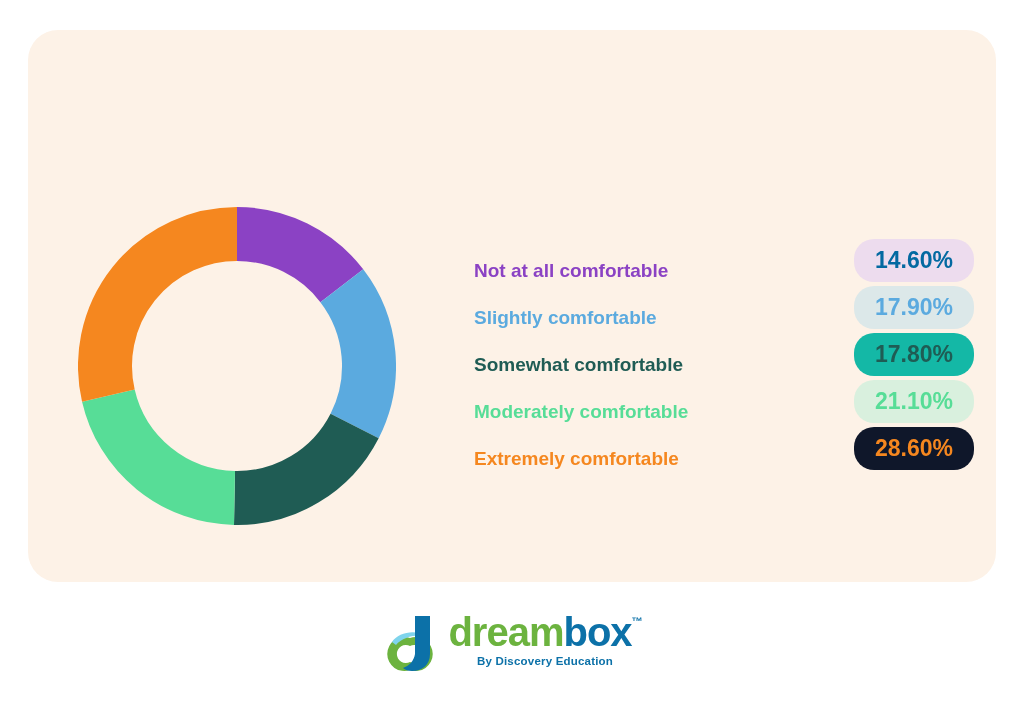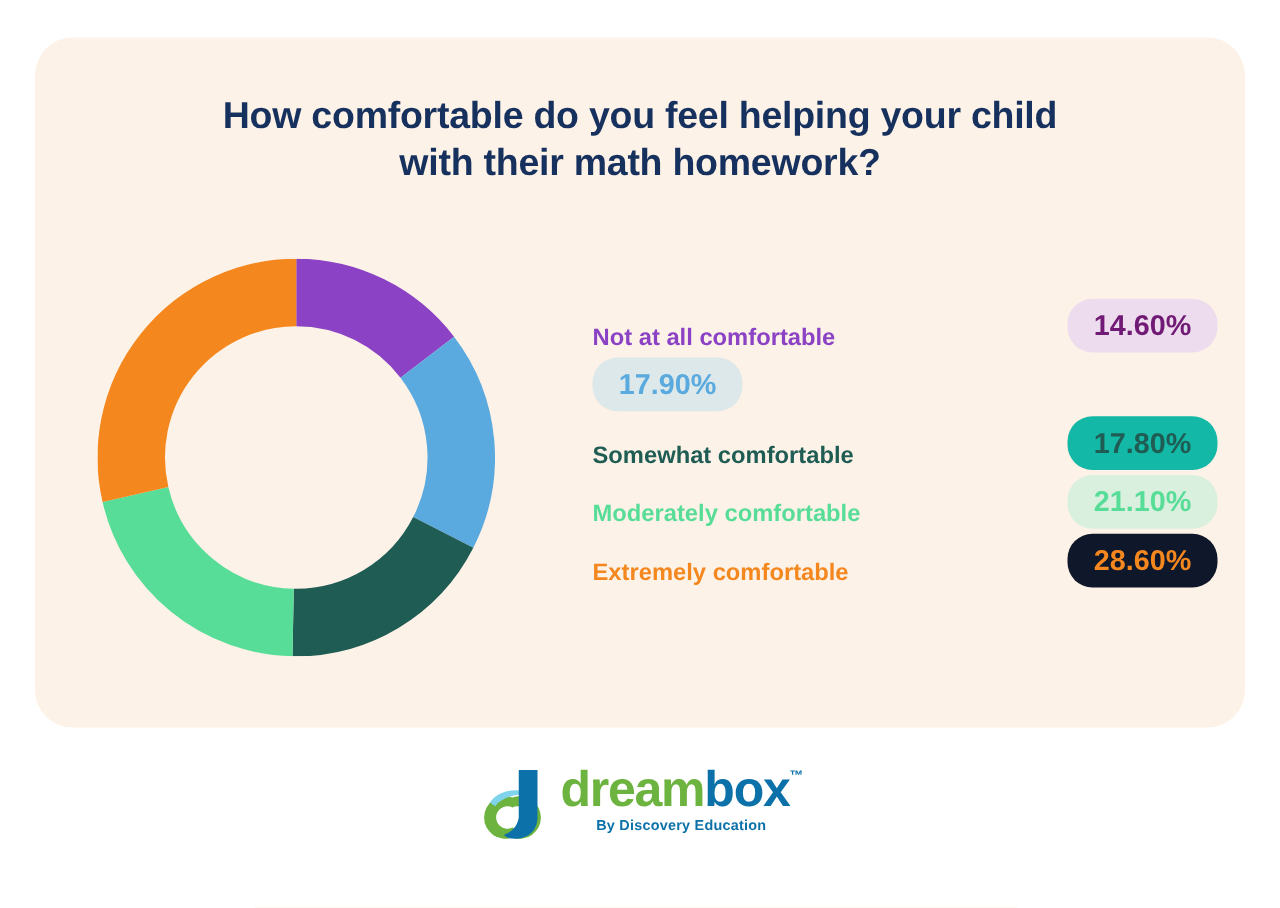--- a/index.html
+++ b/index.html
@@ -92,46 +92,43 @@
     color:#0C71A8;
     letter-spacing:0.2px;
     margin-top:3px;
   }
 </style>
 </head>
 <body>
 
 <div class="card">
 
-  <div class="title">
-    <span>How comfortable do you feel helping your child</span><br>
-    <span>with their math homework?</span>
-  </div>
 
   <div class="chart-area">
     <svg class="donut-svg" viewBox="0 0 318 318">
       <g transform="translate(159,159)">
 
         <g id="donut-segments">
             <path d="M 8.082668874372531e-15 -132 A 132 132 0 0 1 104.80673262151426 -80.24679929568792" fill="none" stroke="#8B42C4" stroke-width="54"></path>
             <path d="M 104.80673262151426 -80.24679929568792 A 132 132 0 0 1 117.61286119286456 59.92674596562017" fill="none" stroke="#5BAADF" stroke-width="54"></path>
             <path d="M 117.61286119286456 59.92674596562017 A 132 132 0 0 1 -2.4879940424339217 131.9765505142668" fill="none" stroke="#1F5C54" stroke-width="54"></path>
             <path d="M -2.4879940424339217 131.9765505142668 A 132 132 0 0 1 -128.6375472078282 29.603740445318234" fill="none" stroke="#57DD97" stroke-width="54"></path>
             <path d="M -128.6375472078282 29.603740445318234 A 132 132 0 0 1 -2.424800662311759e-14 -132" fill="none" stroke="#F5871F" stroke-width="54"></path>
           </g>
       </g>
     </svg>
   </div>
 
   <div class="legend">
     <div class="legend-row">
       <span class="legend-label" style="color: rgb(139, 66, 196);">Not at all comfortable</span>
-      <span class="legend-pill" style="background: rgb(237, 220, 238); color: #701a75;">14.60%</span>
+      <span class="legend-pill" style="background: rgb(237, 220, 238); color: #0369a1;">14.60%</span>
     </div>
     <div class="legend-row">
+      <span class="legend-label" style="color: rgb(91, 170, 223);">Slightly comfortable</span>
       <span class="legend-pill" style="background: rgb(220, 232, 233); color: rgb(91, 170, 223);">17.90%</span>
     </div>
     <div class="legend-row">
       <span class="legend-label" style="color: rgb(31, 92, 84);">Somewhat comfortable</span>
       <span class="legend-pill" style="background: #14b8a6; color: rgb(31, 92, 84);">17.80%</span>
     </div>
     <div class="legend-row">
       <span class="legend-label" style="color: rgb(87, 221, 151);">Moderately comfortable</span>
       <span class="legend-pill" style="background: rgb(217, 240, 222); color: rgb(87, 221, 151);">21.10%</span>
     </div>

